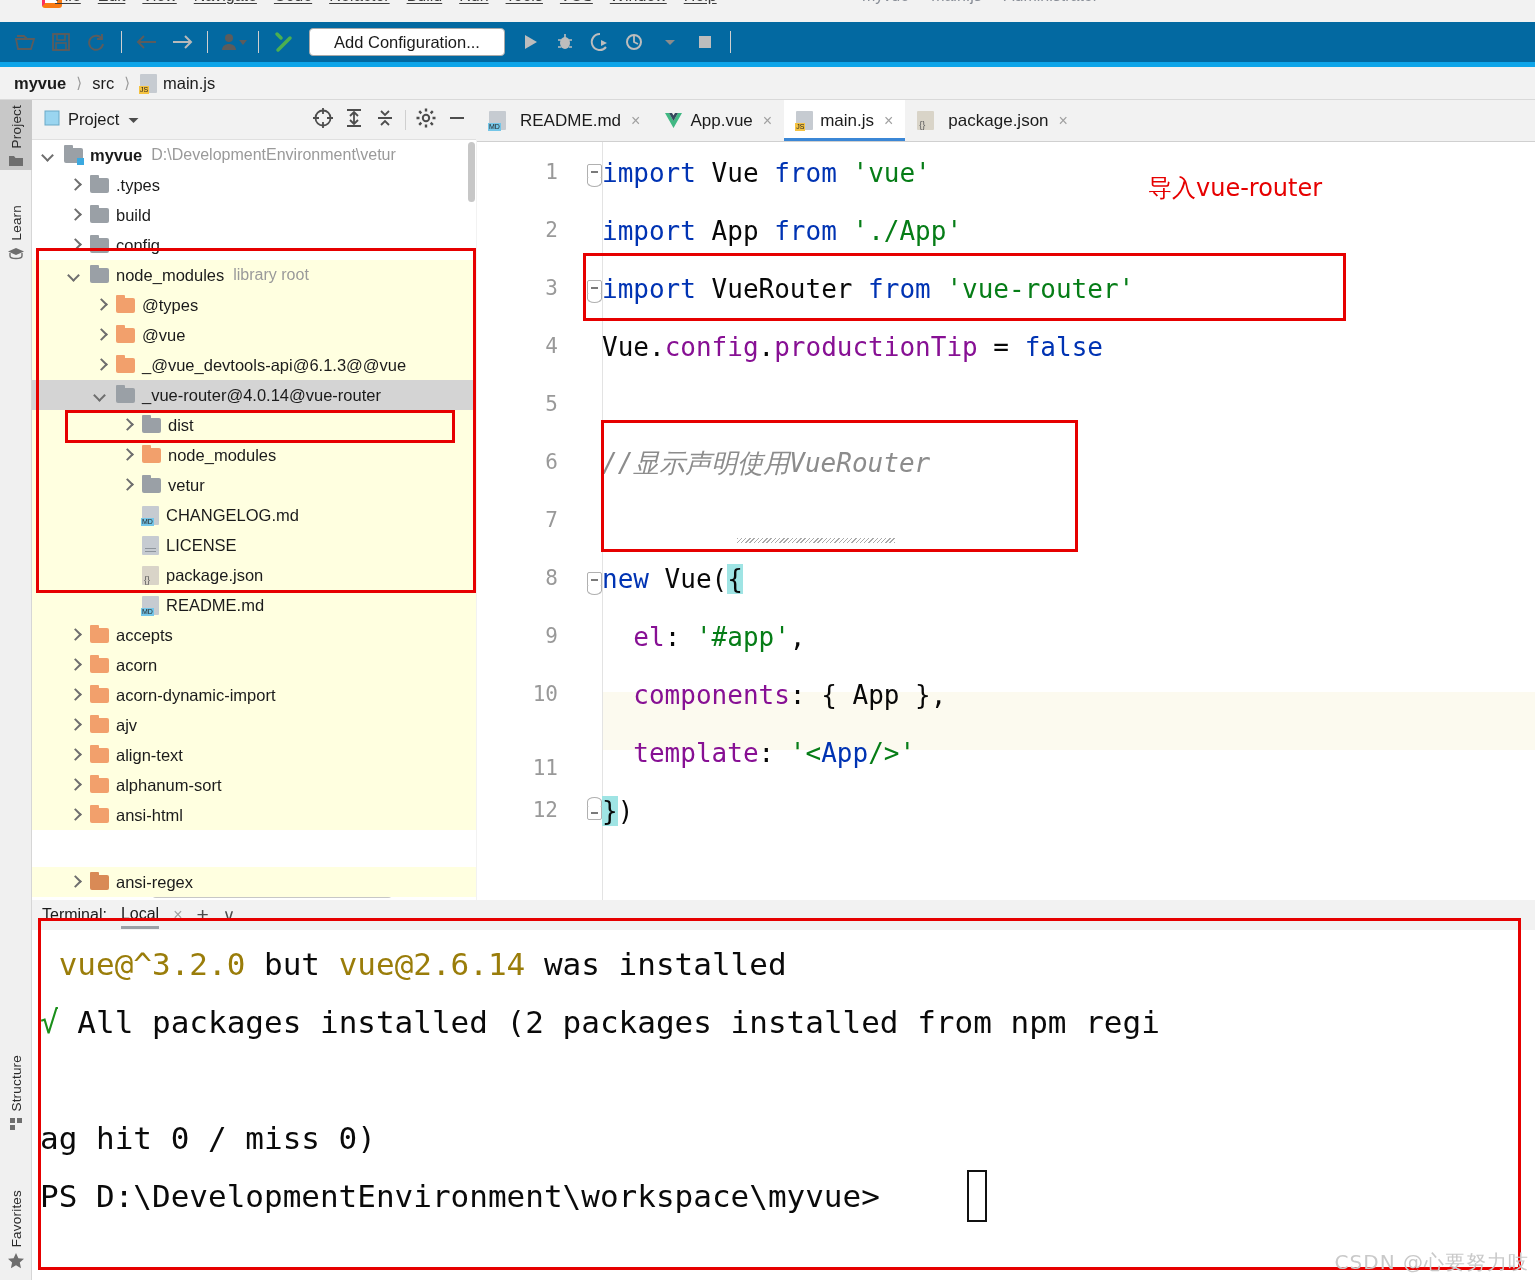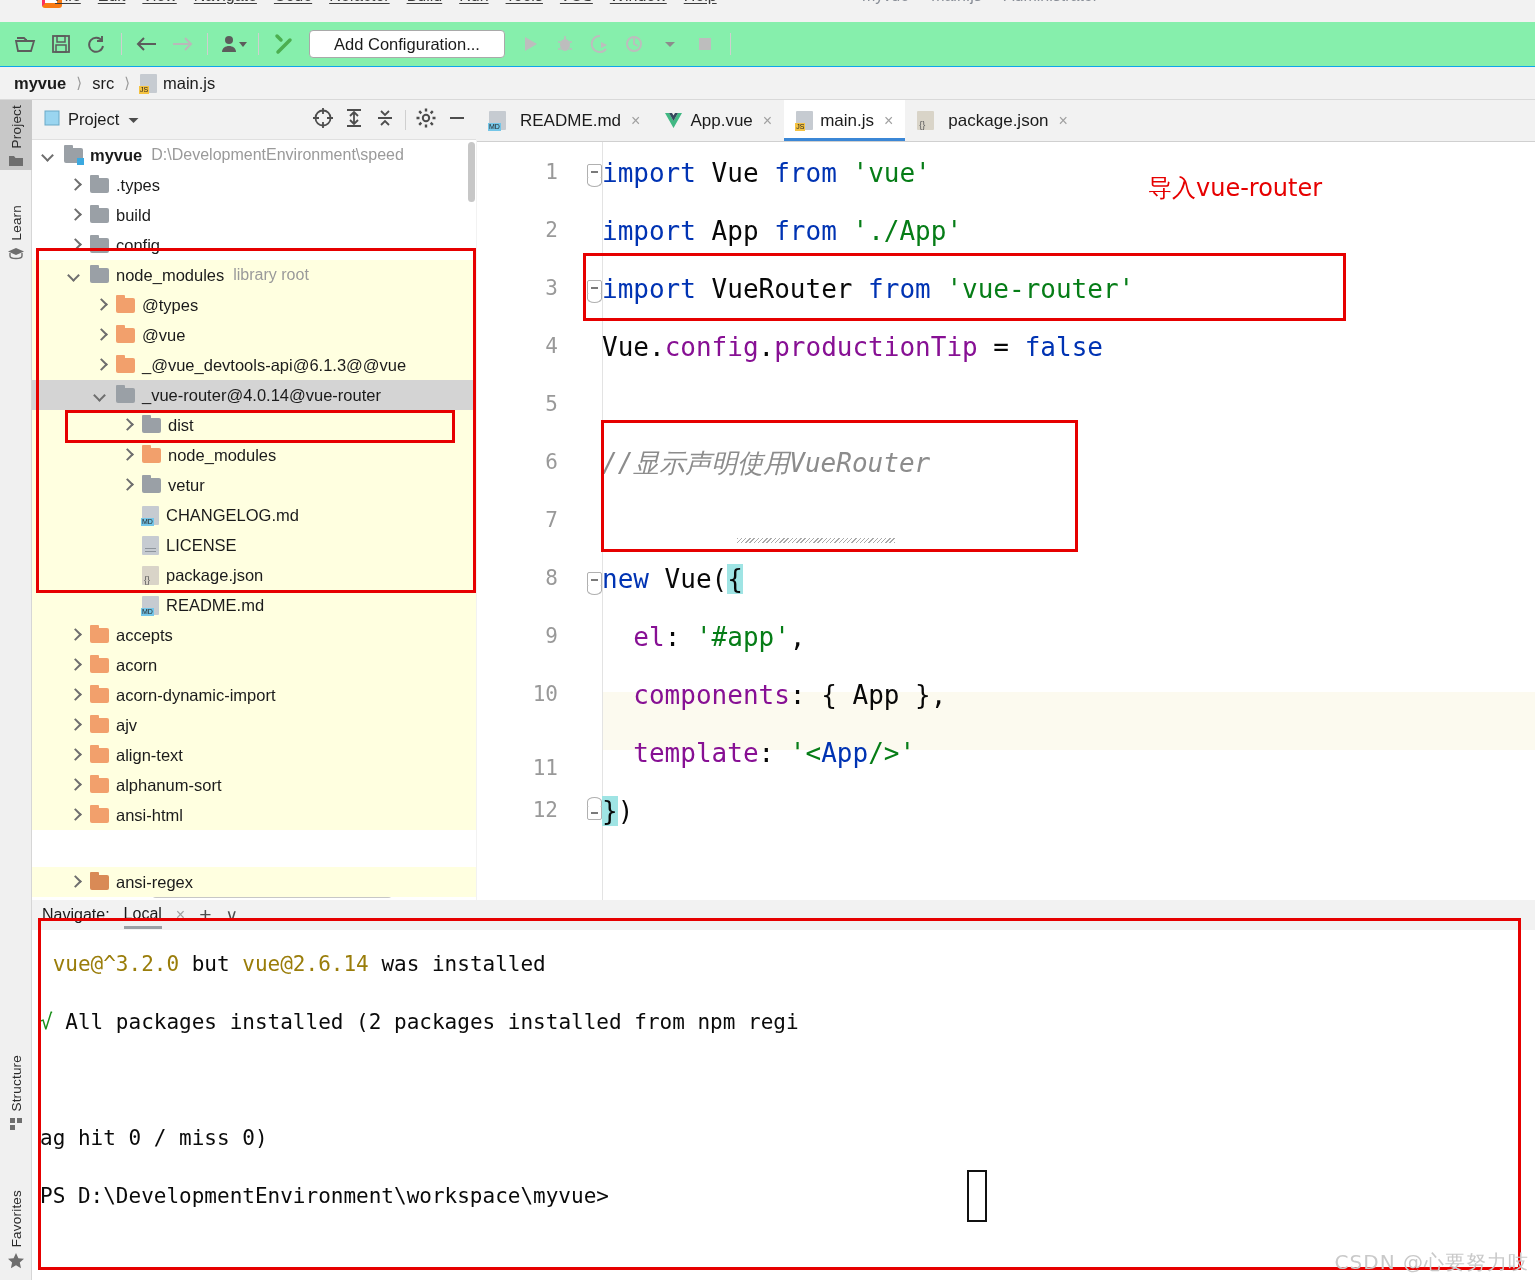--- a/index.html
+++ b/index.html
@@ -32,21 +32,21 @@
     text-decoration:underline; text-underline-offset:2px;
   }
   .win-title {
     position:absolute; left:862px; top:-13px;
     font-size:16px; color:#8a8f98; display:flex; gap:22px;
   }
 
   
   .toolbar {
     position:absolute; left:0; top:22px; width:1535px; height:45px;
-    background:#86efac; border-bottom:1px solid #0ea5e9;
+    background:#0369a1; border-bottom:5px solid #0ea5e9;
     display:flex; align-items:center; padding-left:10px; gap:3px;
   }
   .tb-btn {
     width:32px; height:30px; display:flex; align-items:center; justify-content:center;
   }
   .tb-sep { width:1px; height:22px; background:#cfcfcf; margin:0 6px; }
   .addconf {
     height:28px; min-width:196px; border:1px solid #a9a9a9; border-radius:4px;
     background:#fff; display:flex; align-items:center; justify-content:center;
     font-size:16.5px; color:#1a1a1a; padding:0 12px; margin:0 6px;
@@ -258,21 +258,21 @@
   .term-tab { position:relative; padding-bottom:2px; }
   .term-tab.active::after{
     content:""; position:absolute; left:0; bottom:-4px; width:100%; height:3px;
     background:#9aa0a6;
   }
   .terminal {
     position:absolute; left:32px; top:930px; width:1503px; height:350px;
     background:#ffffff; overflow:hidden;
   }
   .term-line {
-    position:absolute; left:8px; font-size:21px; line-height:32px;
+    position:absolute; left:8px; font-size:31px; line-height:32px;
     font-family:"DejaVu Sans Mono", monospace; color:#0a0a0a; white-space:pre;
   }
   .t-yellow { color:#9a7d0a; }
   .t-green  { color:#1a8f1a; }
   .caret {
     position:absolute; width:20px; height:52px; border:2px solid #111;
     background:transparent;
   }
   .watermark {
     position:absolute; right:6px; bottom:4px; font-size:20px; color:#c9c9c9;
@@ -481,21 +481,21 @@
 <div class="tree" id="tree">
   <div class="tree-scroll-v"></div>
   <div class="tree-scroll-h"></div>
 <div class="tree-row" style="padding-left: 10px;">
       <span class="arrow down"></span>
       <span style="width: 8px; flex: 0 0 auto;"></span>
       <span class="folder">
         <span class="mod-badge"></span>
       </span>
       <span class="tree-label bold">myvue</span>
-      <span class="tree-sub">D:\DevelopmentEnvironment\speed</span>
+      <span class="tree-sub">D:\DevelopmentEnvironment\vetur</span>
     </div>
     <div class="tree-row" style="padding-left: 36px;">
       <span class="arrow right"></span>
       <span style="width: 8px; flex: 0 0 auto;"></span>
       <span class="folder"></span>
       <span class="tree-label">.types</span>
     </div>
     <div class="tree-row" style="padding-left: 36px;">
       <span class="arrow right"></span>
       <span style="width: 8px; flex: 0 0 auto;"></span>
@@ -701,21 +701,21 @@
   </div>
 </div>
 
 <div class="redbox" style="left:583px; top:253px; width:763px; height:68px;"></div>
 <div class="redbox" style="left:601px; top:420px; width:477px; height:132px;"></div>
 
 <div class="annot-cn" style="left:1148px; top:172px;">导入vue-router</div>
 <div class="annot-cn" style="left:1032px; top:944px;">成功</div>
 
 <div class="term-hdr">
-  <span>Navigate:</span>
+  <span>Terminal:</span>
   <span class="term-tab active">Local</span>
   <span style="color:#a0a0a0;">×</span>
   <span style="font-size:21px;color:#4d4d4d;">+</span>
   <span style="font-size:17px;color:#4d4d4d;">∨</span>
 </div>
 
 <div class="terminal" id="terminal">
     <div class="term-line" style="top: 18px;"><span class="t-yellow"> vue@^3.2.0</span><span> but </span><span class="t-yellow">vue@2.6.14</span><span> was installed</span></div>
     <div class="term-line" style="top: 76px;"><span class="t-green">√</span><span> All packages installed (2 packages installed from npm regi</span></div>
     <div class="term-line" style="top: 192px;"><span>ag hit 0 / miss 0)</span></div>

